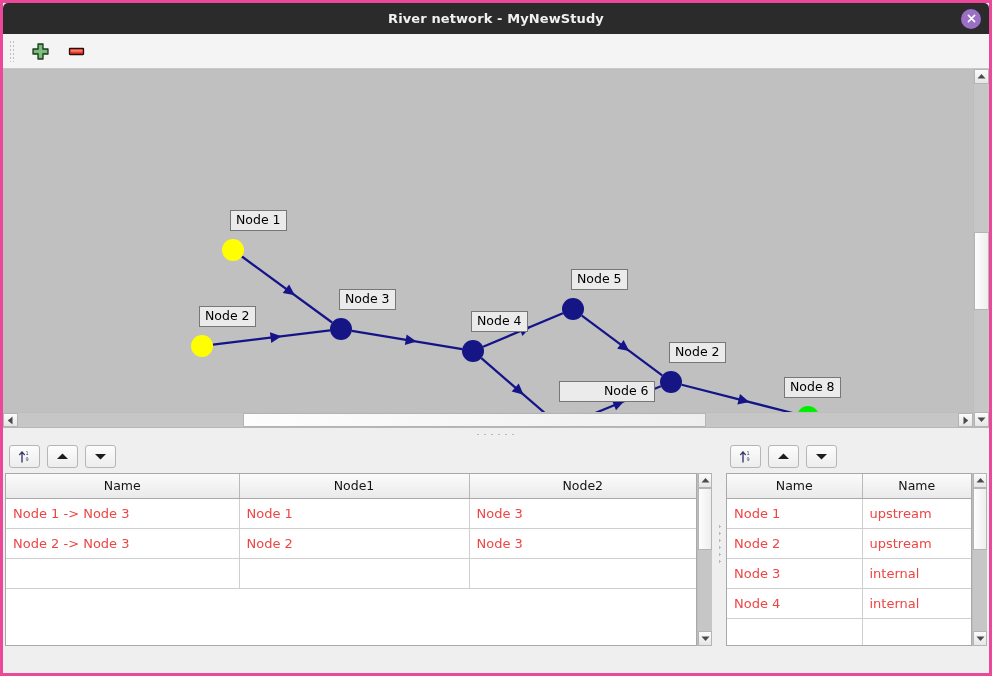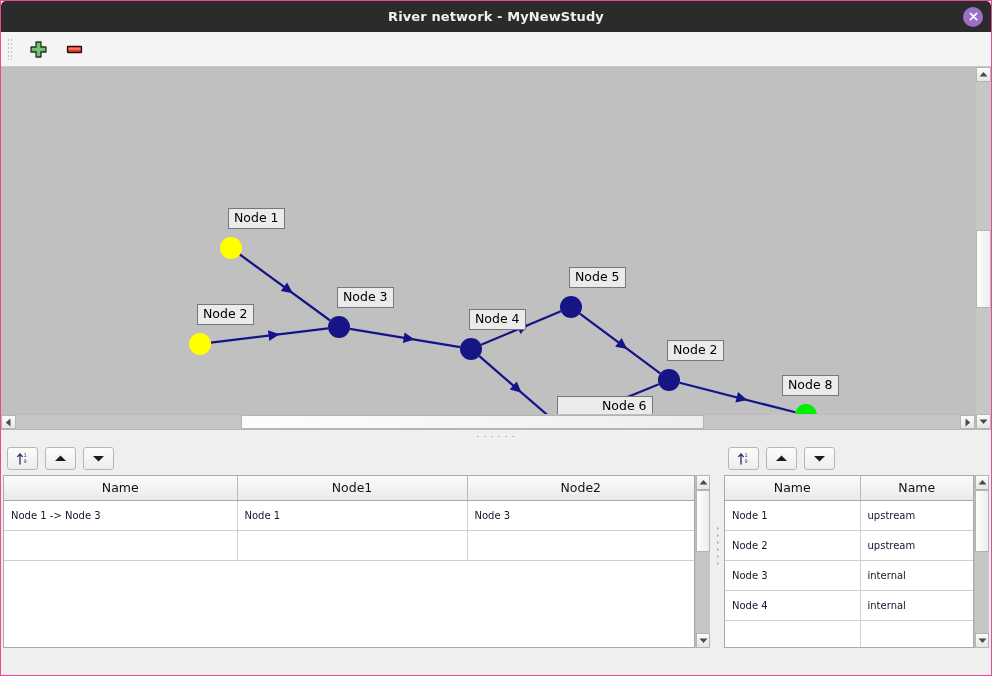--- a/index.html
+++ b/index.html
@@ -8,21 +8,21 @@
     width: 992px; height: 676px;
     overflow: hidden;
     font-family: "DejaVu Sans", "Liberation Sans", sans-serif;
     background: #ececec;
   }
   #app {
     position: relative;
     width: 992px; height: 676px;
     background: #efefef;
     display: flex; flex-direction: column;
-    border: 1px solid #ec4899;
+    border: 3px solid #ec4899;
   }
 
   
   .titlebar {
     height: 31px; flex: 0 0 31px;
     background: #2b2b2b;
     color: #f0f0f0;
     display: flex; align-items: center; justify-content: center;
     position: relative;
     font-size: 13px;
@@ -165,21 +165,21 @@
   table.grid th {
     background: linear-gradient(#fbfbfb,#eaeaea);
     border-right: 1px solid #b9b9b9;
     border-bottom: 1px solid #a9a9a9;
     font-weight: normal; font-size: 12.5px; color: #141414;
     height: 24px; text-align: center; padding: 0 4px;
   }
   table.grid td {
     border-right: 1px solid #cfcfcf;
     border-bottom: 1px solid #cfcfcf;
-    height: 30px; font-size: 10px; color: #0f172a;
+    height: 30px; font-size: 13px; color: #ef4444;
     padding: 0 7px; background: #fff;
     overflow: hidden; white-space: nowrap; text-overflow: ellipsis;
   }
   table.grid tr:last-child td { border-bottom: 1px solid #cfcfcf; }
   table.grid th:last-child, table.grid td:last-child { border-right: none; }
 
   .statusbar { flex: 0 0 25px; height: 25px; background: #efefef; }
 </style>
 </head>
 <body>
@@ -248,21 +248,21 @@
               <circle cx="668" cy="312" r="11" fill="#151585"></circle>
               <circle cx="805" cy="347" r="11" fill="#00ee00"></circle>
             </g>
         </svg>
         <div id="labels-layer">
             <div class="node-label" style="left: 227px; top: 140px;">Node 1</div>
             <div class="node-label" style="left: 196px; top: 236px;">Node 2</div>
             <div class="node-label" style="left: 336px; top: 219px;">Node 3</div>
             <div class="node-label" style="left: 468px; top: 241px;">Node 4</div>
             <div class="node-label" style="left: 568px; top: 199px;">Node 5</div>
-            <div class="node-label" style="left: 556px; top: 328px; padding-left: 44px;">Node 6</div>
+            <div class="node-label" style="left: 556px; top: 311px; padding-left: 44px;">Node 6</div>
             <div class="node-label" style="left: 666px; top: 272px;">Node 2</div>
             <div class="node-label" style="left: 781px; top: 307px;">Node 8</div>
           </div>
       </div>
       <div class="hscroll">
         <div class="sb-arrow">
           <svg width="7" height="9" viewBox="0 0 7 9">
             <path d="M5.5,0.5 L5.5,8.5 L0.8,4.5 z" fill="#4a4a4a"></path>
           </svg>
         </div>
@@ -329,20 +329,25 @@
                   <th style="width: auto;">Node2</th>
                 </tr>
               </thead>
             <tbody id="branch-body">
                 <tr>
                   <td>Node 1 -&gt; Node 3</td>
                   <td>Node 1</td>
                   <td>Node 3</td>
                 </tr>
                 <tr>
+                  <td>Node 2 -&gt; Node 3</td>
+                  <td>Node 2</td>
+                  <td>Node 3</td>
+                </tr>
+                <tr>
                   <td></td>
                   <td></td>
                   <td></td>
                 </tr>
               </tbody>
           </table>
         </div>
         <div class="vscroll" style="flex:0 0 15px;width:15px;">
           <div class="sb-arrow">
             <svg width="9" height="7" viewBox="0 0 9 7">

